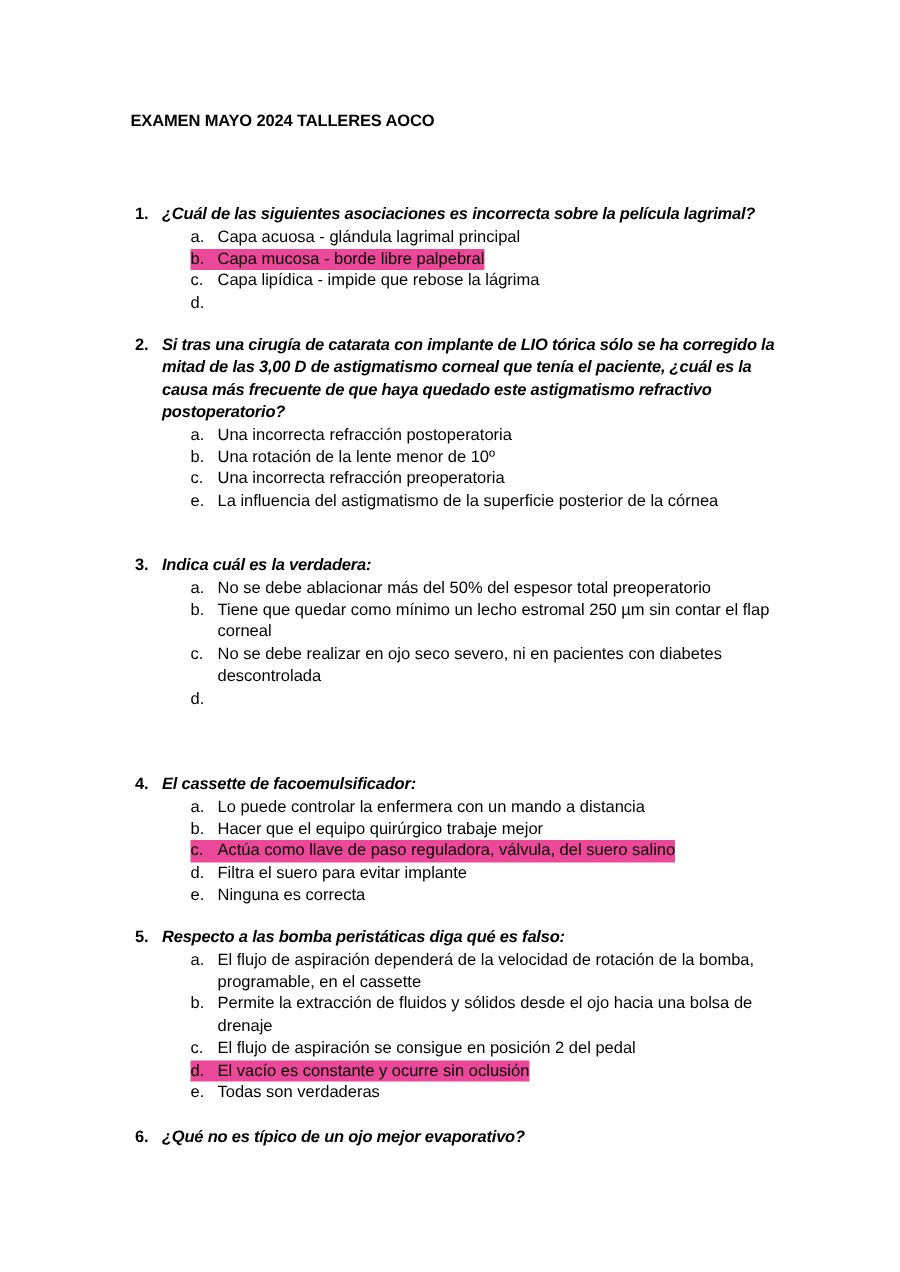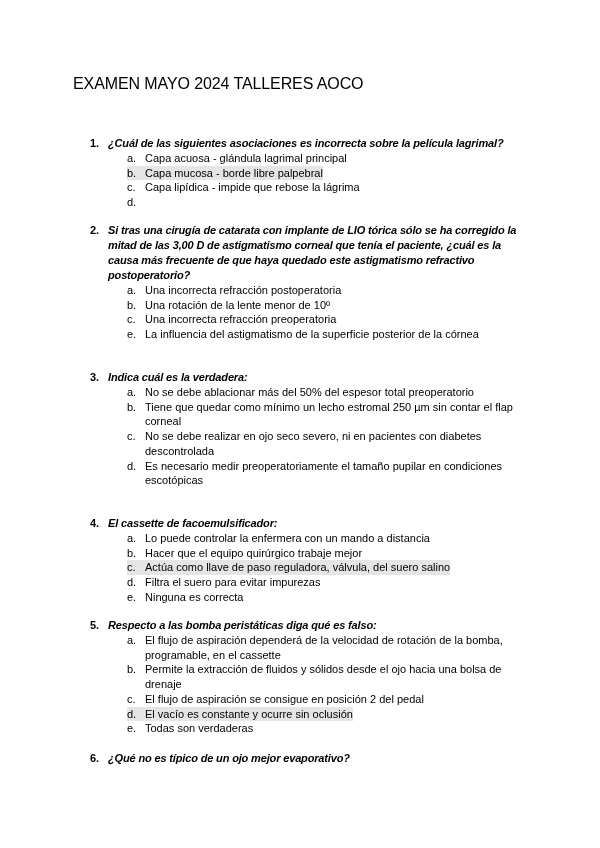--- a/index.html
+++ b/index.html
@@ -10,24 +10,24 @@
     body {
       width: 600px;
       height: 848px;
       position: relative;
       overflow: hidden;
       font-family: "Liberation Sans", sans-serif;
       color: #000;
     }
     .title {
       position: absolute;
-      left: 73px;
+      left: 87px;
       top: 75px;
-      font-size: 16px;
-      font-weight: normal;
+      font-size: 11px;
+      font-weight: bold;
       letter-spacing: -0.1px;
       white-space: nowrap;
     }
     .question {
       position: absolute;
       left: 90px;
       width: 440px;
     }
     .q-head {
       display: flex;
@@ -57,21 +57,21 @@
     }
     .opt-letter {
       width: 18px;
       flex: 0 0 18px;
     }
     .opt-text {
       flex: 1;
     }
     .hl-line {
       display: inline;
-      background: #e5e5e5;
+      background: #ec4899;
     }
   </style>
 </head>
 <body>
 
 <div>
   <div class="title">EXAMEN MAYO 2024  TALLERES AOCO</div>
 
   <div class="question" style="top:136px;">
     <div class="q-head">
@@ -134,21 +134,20 @@
       <li class="opt">
           <span class="opt-letter">b.</span>
           <span class="opt-text">Tiene que quedar como mínimo un lecho estromal 250 µm sin contar el flap corneal</span>
         </li>
       <li class="opt">
           <span class="opt-letter">c.</span>
           <span class="opt-text">No se debe realizar en ojo seco severo, ni en pacientes con diabetes descontrolada</span>
         </li>
       <li class="opt">
           <span class="opt-letter">d.</span>
-          <span class="opt-text">Es necesario medir preoperatoriamente el tamaño pupilar en condiciones escotópicas</span>
         </li>
     </ul>
   </div>
 
   <div class="question" style="top:516px;">
     <div class="q-head">
       <span class="q-num">4.</span>
       <span class="q-text">El cassette de facoemulsificador:</span>
     </div>
     <ul class="options">
@@ -158,21 +157,21 @@
         </li>
       <li class="opt">
           <span class="opt-letter">b.</span>
           <span class="opt-text">Hacer que el equipo quirúrgico trabaje mejor</span>
         </li>
       <li class="opt">
           <span class="hl-line"><span class="opt-letter" style="display:inline-block">c.</span><span>Actúa como llave de paso reguladora, válvula, del suero salino</span></span>
         </li>
       <li class="opt">
           <span class="opt-letter">d.</span>
-          <span class="opt-text">Filtra el suero para evitar impurezas</span>
+          <span class="opt-text">Filtra el suero para evitar implante</span>
         </li>
       <li class="opt">
           <span class="opt-letter">e.</span>
           <span class="opt-text">Ninguna es correcta</span>
         </li>
     </ul>
   </div>
 
   <div class="question" style="top:618px;">
     <div class="q-head">

